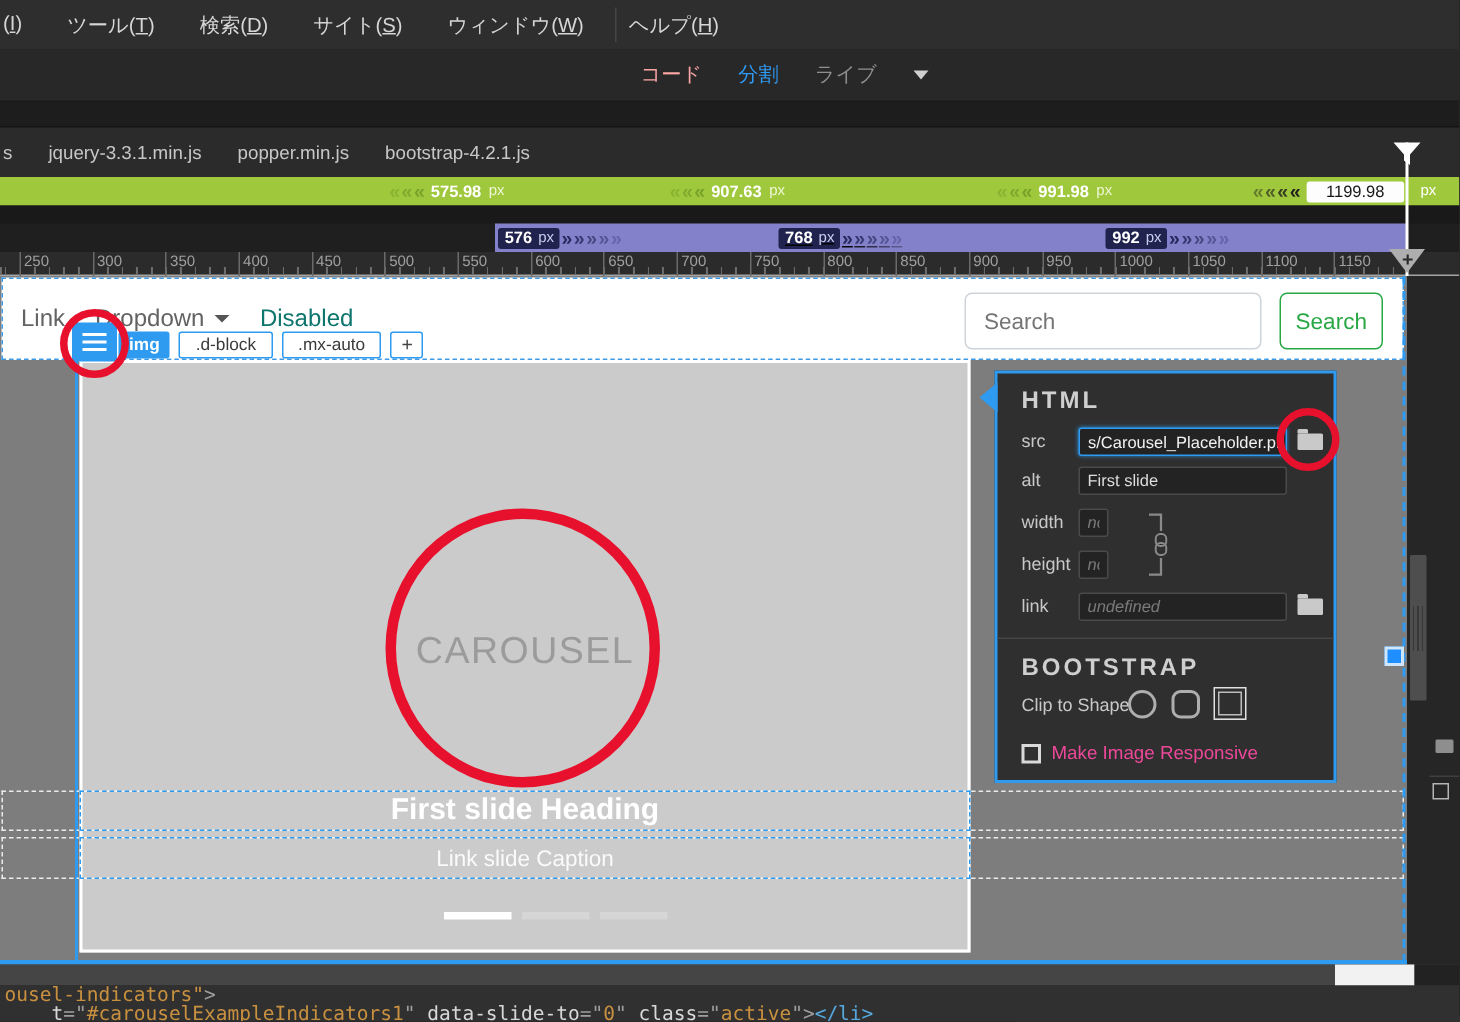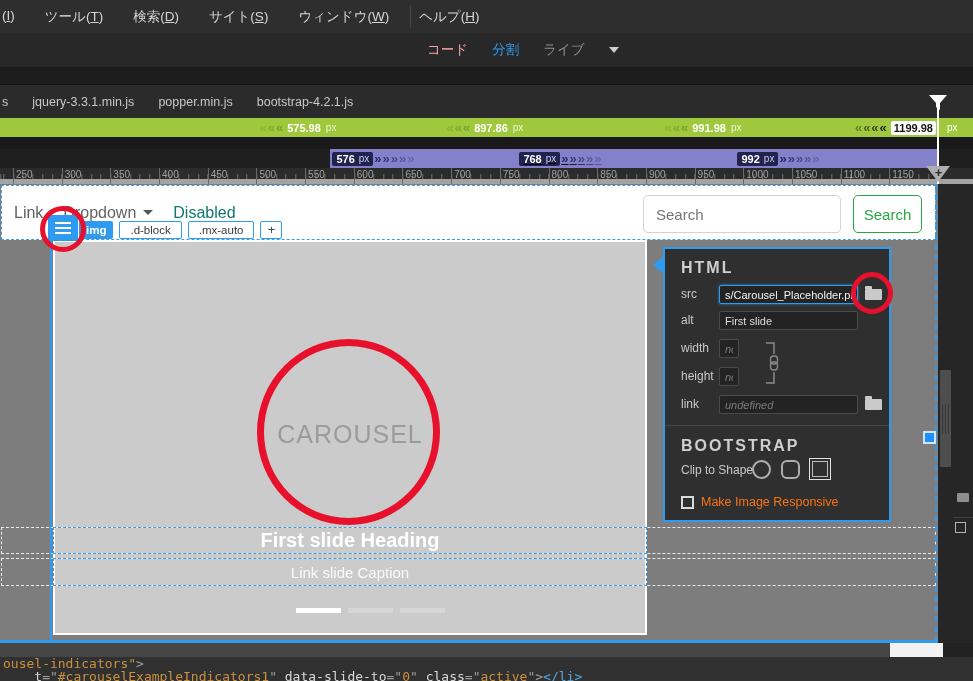--- a/index.html
+++ b/index.html
@@ -27,32 +27,32 @@
   #funnel{position:absolute;left:928px;top:94px;}
 
   
   #green-bar{position:absolute;left:0;top:118px;width:973px;height:19px;background:#a0c83c;}
   .mq-marker{position:absolute;top:0;height:19px;display:flex;align-items:center;transform:translateX(-100%);}
   .chev-l,.chev-r{font-weight:bold;font-size:13px;line-height:19px;}
   .chev-l{color:#6f9a26;margin-right:1px;}
   .mq-marker.boxed .chev-l{color:#1f1f1f;}
   .mq-label{color:#fff;font-weight:bold;font-size:11px;margin-left:3px;}
   .mq-unit{color:#eef6d6;font-size:10px;margin-left:5px;}
-  .mq-box{background:#fdfdfd;color:#161616;font-weight:bold;font-size:11px;padding:0 3px;border-radius:2px;
+  .mq-box{background:#fdfdfd;color:#161616;font-weight:normal;font-size:11px;padding:0 13px;border-radius:2px;
           height:14px;line-height:14px;margin-left:3px;}
   .mq-unit-after{position:absolute;top:0;line-height:19px;color:#fff;font-size:10px;}
   #gap1{position:absolute;left:0;top:137px;width:973px;height:12px;background:#191919;}
   #purple-bar{position:absolute;left:0;top:149px;width:973px;height:19px;}
   #purple-fill{position:absolute;left:330px;top:0;width:608px;height:19px;background:#8481cb;}
   .pq-marker{position:absolute;top:0;height:19px;display:flex;align-items:center;}
   .pq-box{background:#20234d;border-radius:2px;height:14px;line-height:14px;padding:0 4px;display:inline-flex;gap:4px;}
   .pq-box .lab{color:#fff;font-weight:bold;font-size:11px;}
   .pq-box .unit{color:#c9cdf0;font-size:10px;}
   .chev-r{color:#23265a;margin-left:1px;}
-  #ruler{position:absolute;left:0;top:168px;width:973px;height:16px;background:#2b2b2b;border-bottom:5px solid #a3a3a3;}
+  #ruler{position:absolute;left:0;top:168px;width:973px;height:16px;background:#2b2b2b;border-bottom:1px solid #a3a3a3;}
   #minor-ticks{position:absolute;left:0;bottom:0;width:938px;height:5px;
     background:repeating-linear-gradient(to right,#6e6e6e 0 1px,transparent 1px 9.737px);background-position-x:3.3px;}
   .ruler-num{position:absolute;top:1px;font-size:10px;color:#a0a0a0;}
   .ruler-tick{position:absolute;top:0;width:1px;height:16px;background:#6a6a6a;}
 
   
   #scrub-line{position:absolute;left:937px;top:95px;width:2px;height:89px;background:#ffffff;}
   #scrub-tri{position:absolute;left:926px;top:166px;width:0;height:0;
              border-left:12px solid transparent;border-right:12px solid transparent;border-top:16px solid #aeaeae;}
   #scrub-plus{position:absolute;left:932px;top:165px;width:13px;text-align:center;font-size:13px;font-weight:bold;color:#2b2b2b;}
@@ -112,21 +112,21 @@
   .fld-input::placeholder{color:#7a7a7a;font-style:italic;}
   .folder-icon{position:absolute;width:17px;height:11px;background:#c9c9c9;border-radius:1px;cursor:pointer;}
   .folder-icon::before{content:"";position:absolute;left:0;top:-3px;width:7px;height:3px;background:#c9c9c9;border-radius:1px 1px 0 0;}
   #panel-divider{position:absolute;left:0;top:176px;width:100%;height:1px;background:#454545;}
   .shape-btn{position:absolute;border:2px solid #aeaeae;background:transparent;cursor:pointer;}
   #shape-circle{left:87px;top:211px;width:19px;height:19px;border-radius:50%;}
   #shape-rounded{left:116px;top:211px;width:19px;height:19px;border-radius:6px;}
   #shape-square{left:144px;top:209px;width:22px;height:22px;border:1px solid #e0e0e0;
                 box-shadow:inset 0 0 0 2px #2f2f2f, inset 0 0 0 3px #bdbdbd;}
   #resp-box{position:absolute;left:16px;top:247px;width:13px;height:13px;border:2px solid #d9d9d9;}
-  #resp-label{position:absolute;left:36px;top:246px;font-size:12.5px;color:#f97316;}
+  #resp-label{position:absolute;left:36px;top:246px;font-size:12.5px;color:#ec4899;}
   #anno-folder{left:186px;top:23px;width:42px;height:42px;position:absolute;border:5px solid #e8112d;border-radius:50%;z-index:9;pointer-events:none;}
   #chain-icon{position:absolute;left:100px;top:91px;}
 
   
   #right-col{position:absolute;left:938px;top:184px;width:35px;height:473px;background:#262626;}
   #sb-thumb{position:absolute;left:2px;top:186px;width:11px;height:97px;background:#4e4e4e;border-radius:1px;}
   #sb-grip{position:absolute;left:2px;top:34px;width:7px;height:30px;
            background:repeating-linear-gradient(to right,#383838 0 1px,transparent 1px 3px);}
   #frag-line{position:absolute;left:15px;top:333px;width:20px;height:1px;background:#3f3f3f;}
   #frag-icon1{position:absolute;left:19px;top:309px;width:12px;height:9px;background:#8e8e8e;border-radius:1px;}
@@ -186,21 +186,21 @@
         <span class="chev-l" style="opacity: 0.45;">«</span>
         <span class="chev-l" style="opacity: 0.63;">«</span>
         <span class="chev-l" style="opacity: 0.81;">«</span>
         <span class="mq-label">575.98</span>
         <span class="mq-unit">px</span>
       </div>
       <div class="mq-marker" style="left: 523.357px;">
         <span class="chev-l" style="opacity: 0.45;">«</span>
         <span class="chev-l" style="opacity: 0.63;">«</span>
         <span class="chev-l" style="opacity: 0.81;">«</span>
-        <span class="mq-label">897.86</span>
+        <span class="mq-label">907.63</span>
         <span class="mq-unit">px</span>
       </div>
       <div class="mq-marker" style="left: 741.466px;">
         <span class="chev-l" style="opacity: 0.45;">«</span>
         <span class="chev-l" style="opacity: 0.63;">«</span>
         <span class="chev-l" style="opacity: 0.81;">«</span>
         <span class="mq-label">991.98</span>
         <span class="mq-unit">px</span>
       </div>
       <div class="mq-marker boxed" style="left: 935.996px;">

